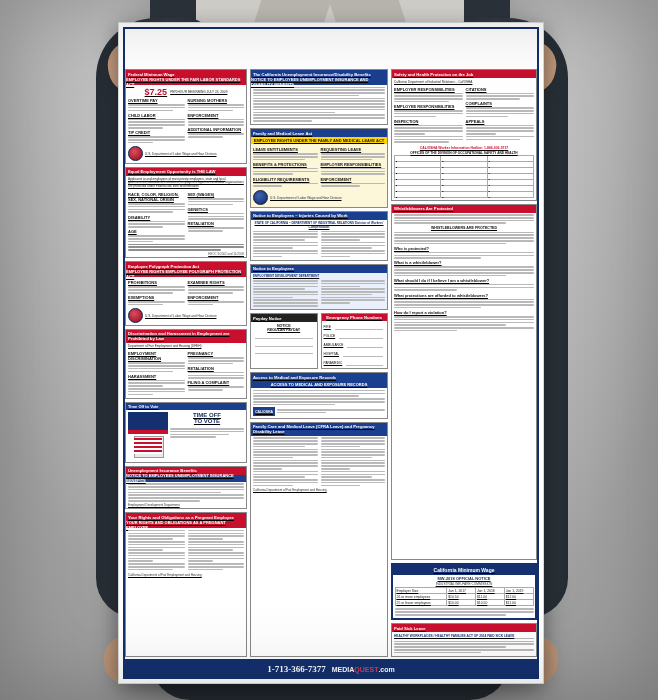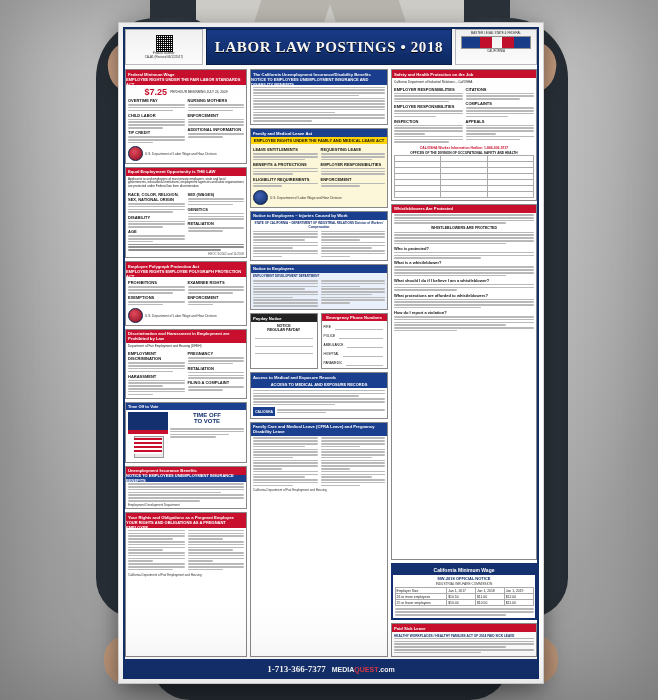--- a/index.html
+++ b/index.html
@@ -36,21 +36,21 @@
   .qr{width:17px;height:17px;background:
       repeating-linear-gradient(0deg,#111 0 1px,#fff 1px 2px),
       repeating-linear-gradient(90deg,#111 0 1px,#fff 1px 2px);
       background-blend-mode:multiply;}
   .titlebar{flex:1;background:linear-gradient(180deg,#1b3f8f,#0e2a63);border:1px solid #0a1f4b;display:flex;align-items:center;justify-content:center;}
   .titlebar span{color:#ffffff;font-family:"Liberation Serif",serif;font-weight:bold;font-size:15px;letter-spacing:.6px;text-shadow:0 1px 0 #000;}
   .phead .rbox{width:78px;border:1px solid #bcbcbc;background:#fff;display:flex;flex-direction:column;align-items:center;justify-content:flex-start;font-size:3px;color:#333;padding:1px;}
   .flagstrip{width:68px;height:11px;background:linear-gradient(90deg,#1b3f8f 0 18px,#c8102e 18px 30px,#ffffff 30px 40px,#c8102e 40px 52px,#1b3f8f 52px 68px);border:1px solid #999;margin-top:1px;}
 
   
-  .cols{position:absolute;left:6px;top:46px;right:6px;bottom:26px;display:flex;gap:3px;}
+  .cols{position:absolute;left:6px;top:46px;right:6px;bottom:26px;display:flex;gap:3px;text-decoration:underline;}
   .col{display:flex;flex-direction:column;gap:3px;}
   .c1{width:122px;}
   .c2{width:138px;}
   .c3{flex:1;}
 
   .panel{border:1px solid #888;background:#fff;overflow:hidden;position:relative;}
   .pt{font-size:4.2px;font-weight:bold;color:#fff;padding:1.5px 2px;line-height:1.2;}
   .pt.red{background:#c8102e;}
   .pt.blue{background:#1b3f8f;}
   .pt.black{background:#222;}
@@ -115,36 +115,20 @@
   <div class="armL"></div>
   <div class="armR"></div>
   <div class="handL"></div>
   <div class="handR"></div>
   <div class="handL2"></div>
   <div class="handR2"></div>
 
   <div class="poster">
     <div class="poster-inner"></div>
 
-    <div class="phead">
-      <div class="lbox">
-        <div class="qr"></div>
-        <div>Product Number:</div>
-        <div>CA-A1 (Revised 06/12/2017)</div>
-      </div>
-      <div class="titlebar">
-        <span>LABOR LAW POSTINGS • 2018</span>
-      </div>
-      <div class="rbox">
-        <div>MASTER LEGAL
-STATE &amp; FEDERAL</div>
-        <div class="flagstrip"></div>
-        <div>CALIFORNIA</div>
-      </div>
-    </div>
 
     <div class="cols">
 
       <div class="col c1">
 
         <div class="panel">
           <div class="pt red">Federal Minimum Wage</div>
           <div class="band">EMPLOYEE RIGHTS  UNDER THE FAIR LABOR STANDARDS ACT</div>
           <div class="body">
             <div class="row" style="justify-content:center;gap:3px;">

